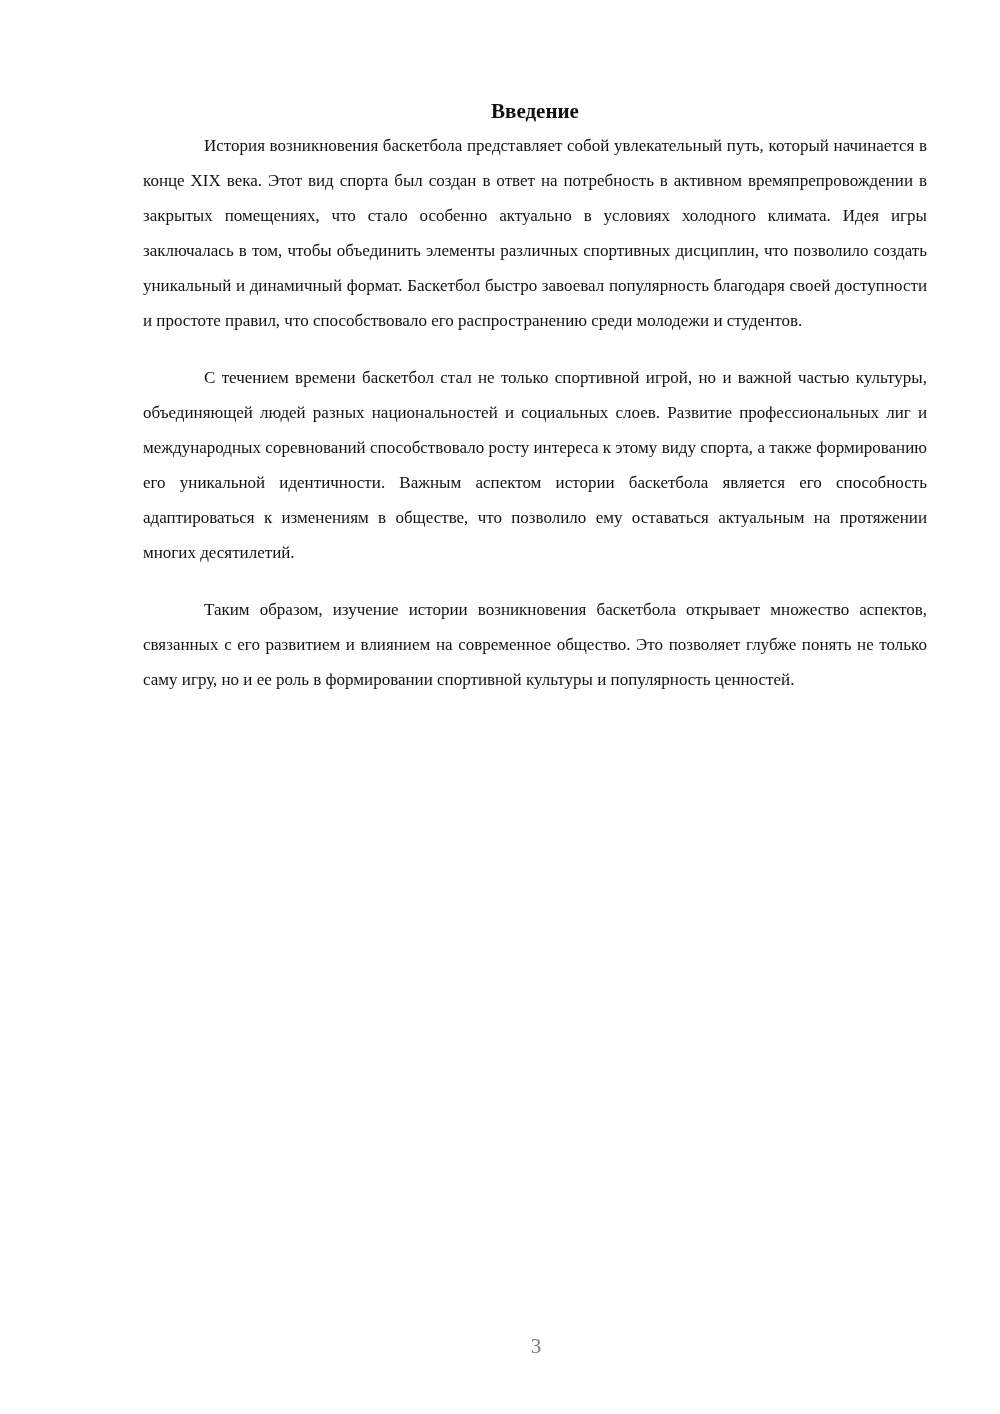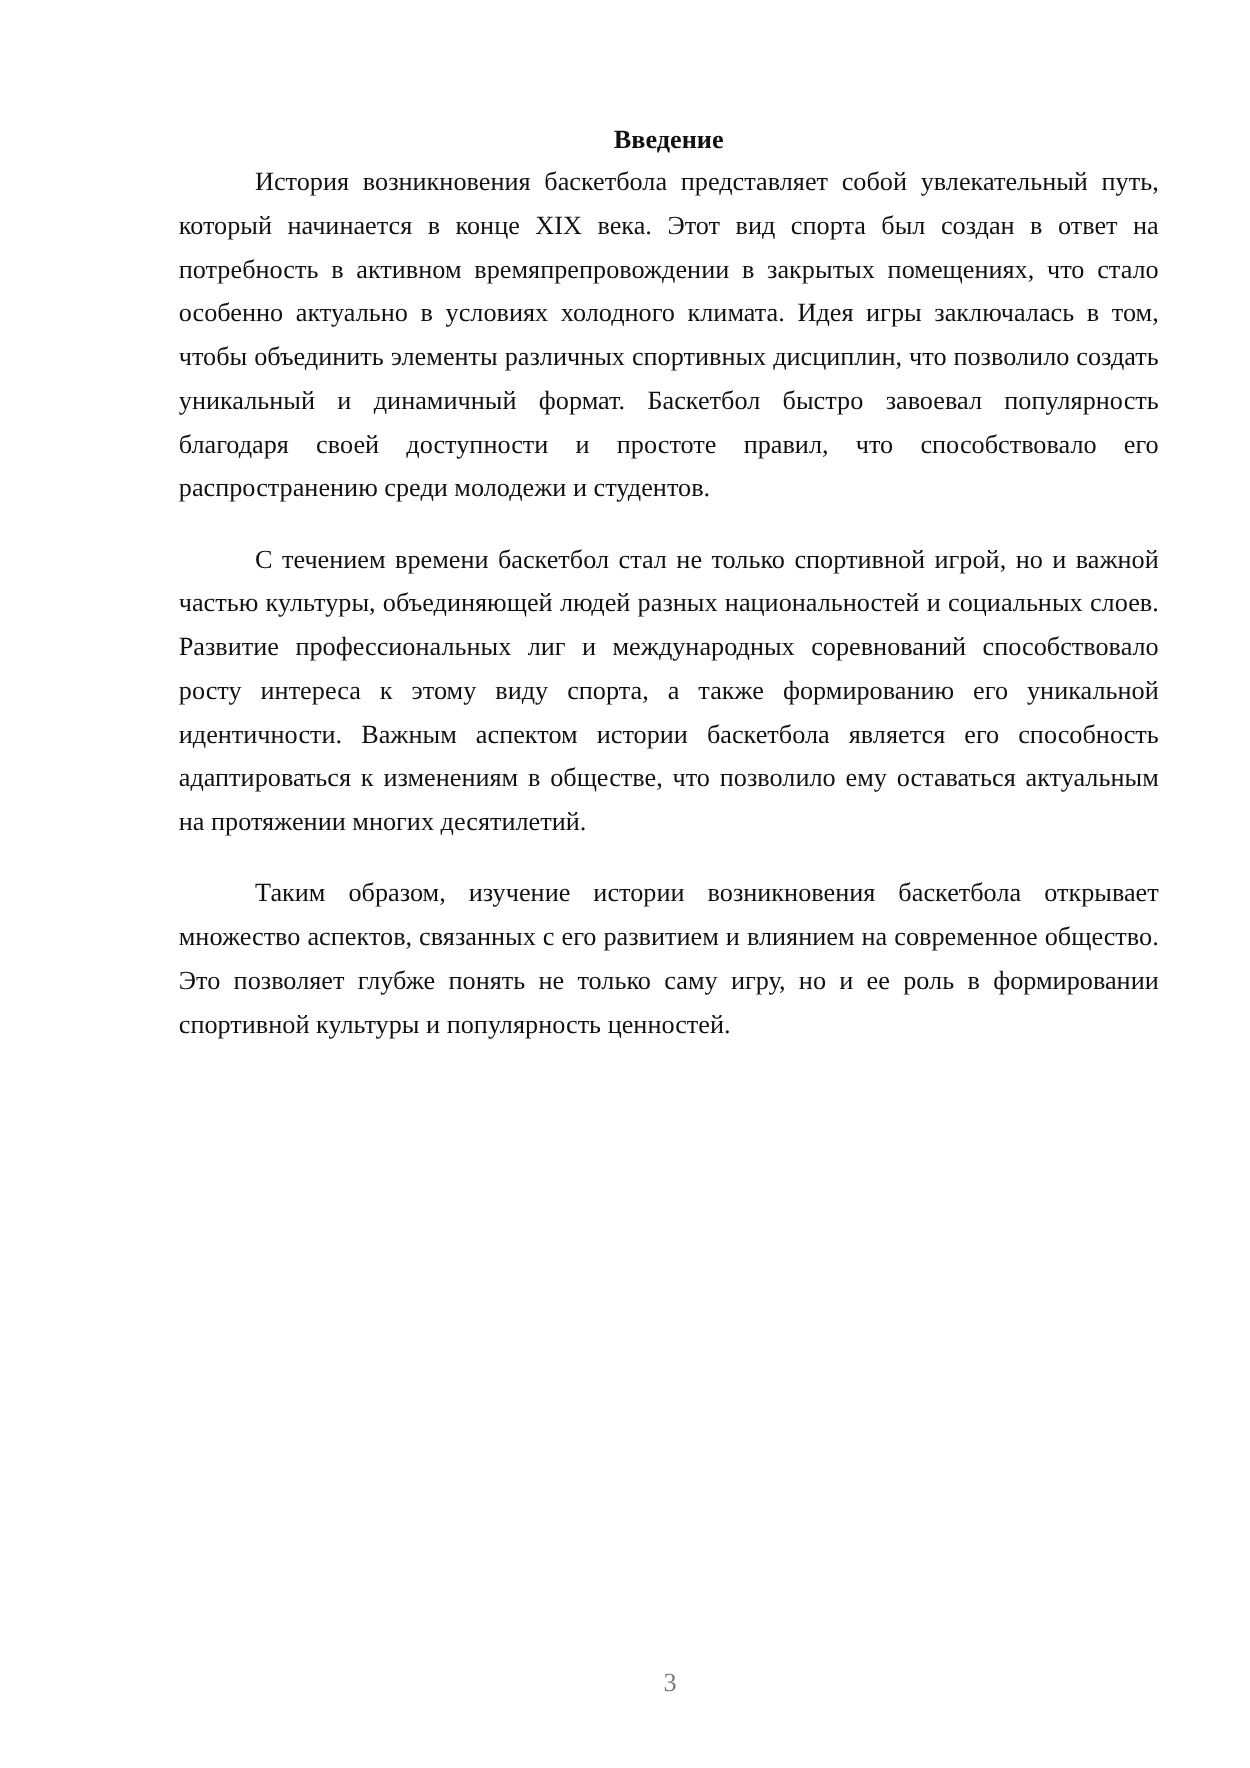--- a/index.html
+++ b/index.html
@@ -32,21 +32,21 @@
     }
     .title {
       text-align: center;
       font-weight: bold;
       font-size: 21px;
       line-height: 30px;
       margin: 0 0 2px 0;
       padding-left: 0;
     }
     .para {
-      font-size: 21px;
+      font-size: 17px;
       line-height: 35px;
       text-align: justify;
       text-indent: 61px;
       margin: 0 0 22px 0;
       hyphens: none;
     }
     .page-number {
       position: absolute;
       left: 0;
       width: 1072px;

